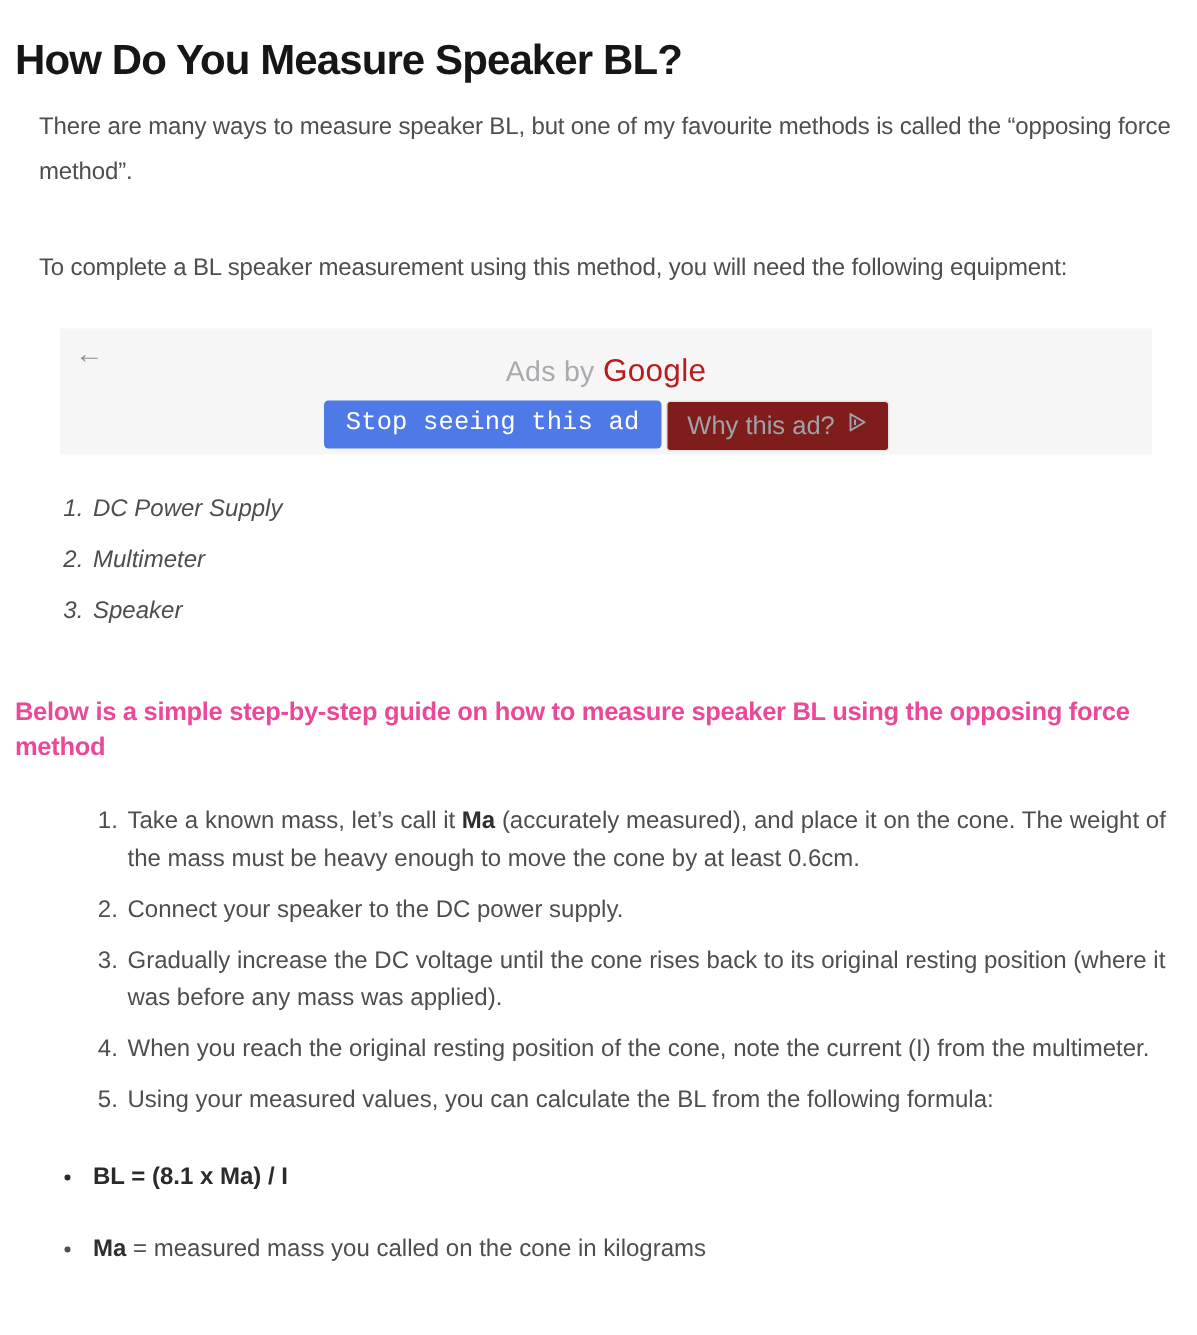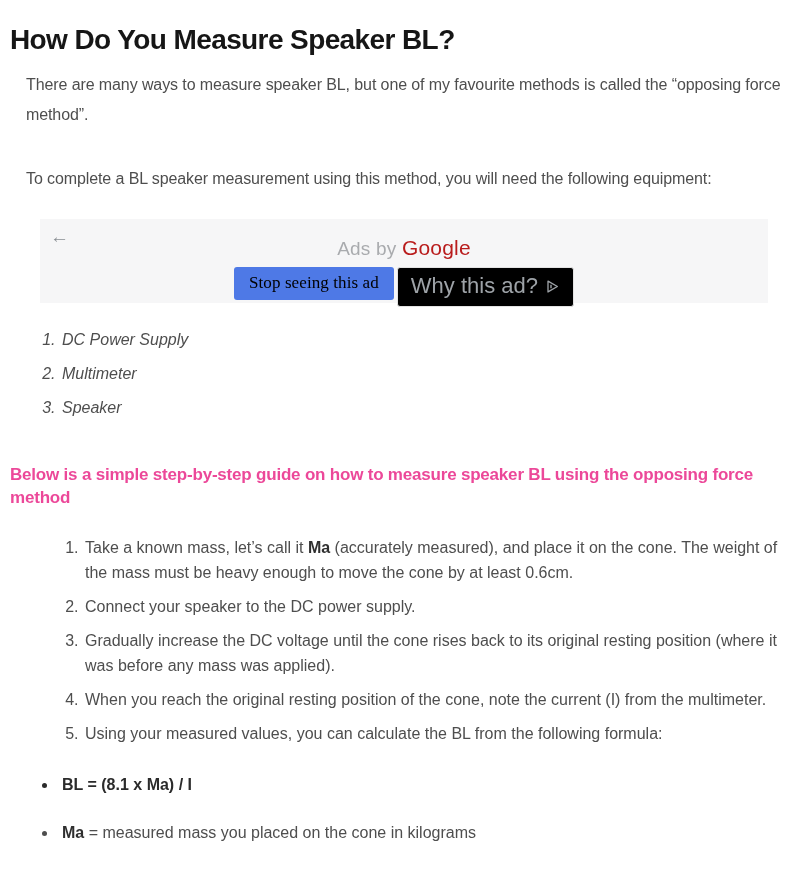--- a/index.html
+++ b/index.html
@@ -66,40 +66,41 @@
     color: #b91c1c;
   }
   .ad-buttons {
     margin-top: 7px;
     display: flex;
     justify-content: center;
     align-items: flex-start;
   }
   .ad-btn-stop {
     background: var(--ad-accent, #4e79e6);
-    color: #000000;
+    color: #ffffff;
     border: none;
     border-radius: 3px;
     font-size: 17px;
-    font-family: Liberation Serif, serif;
+    font-family: Liberation Mono, monospace;
     padding: 6px 15px 7px 15px;
     cursor: pointer;
     letter-spacing: 0.1px;
   }
   .ad-btn-why {
-    background: #000000;
+    background: #7f1d1d;
     color: var(--ad-muted, #9ea3a8);
     border: 1px solid #e3e3e3;
     border-radius: 3px;
-    font-size: 22px;
+    font-size: 17px;
     font-family: inherit;
     padding: 5px 13px 6px 13px;
     margin-left: 3px;
     cursor: pointer;
     display: inline-flex;
+    align-items: center;
     gap: 7px;
   }
   .adchoices-icon { display: inline-block; margin-top: 1px; }
 
   
   ol.equipment-list {
     margin: 26px 0 0 0;
     padding-left: 50px;
     font-size: 16px;
     color: #4e4e4e;
@@ -211,17 +212,17 @@
     <li><span>When you reach the original resting position of the cone, note the current (I) from the multimeter.</span></li>
     <li><span>Using your measured values, you can calculate the BL from the following formula:</span></li>
   </ol>
 
   <ul class="formula-list">
     <li>BL = (8.1 x Ma) / I</li>
   </ul>
 
 
   <ul class="definitions-list">
-    <li><span class="inline-bold">Ma</span><span> = measured mass you placed on the cone in kilograms</span></li>
+    <li><span class="inline-bold">Ma</span><span> = measured mass you called on the cone in kilograms</span></li>
 
   </ul>
 
 </div>
 
 </body></html>

